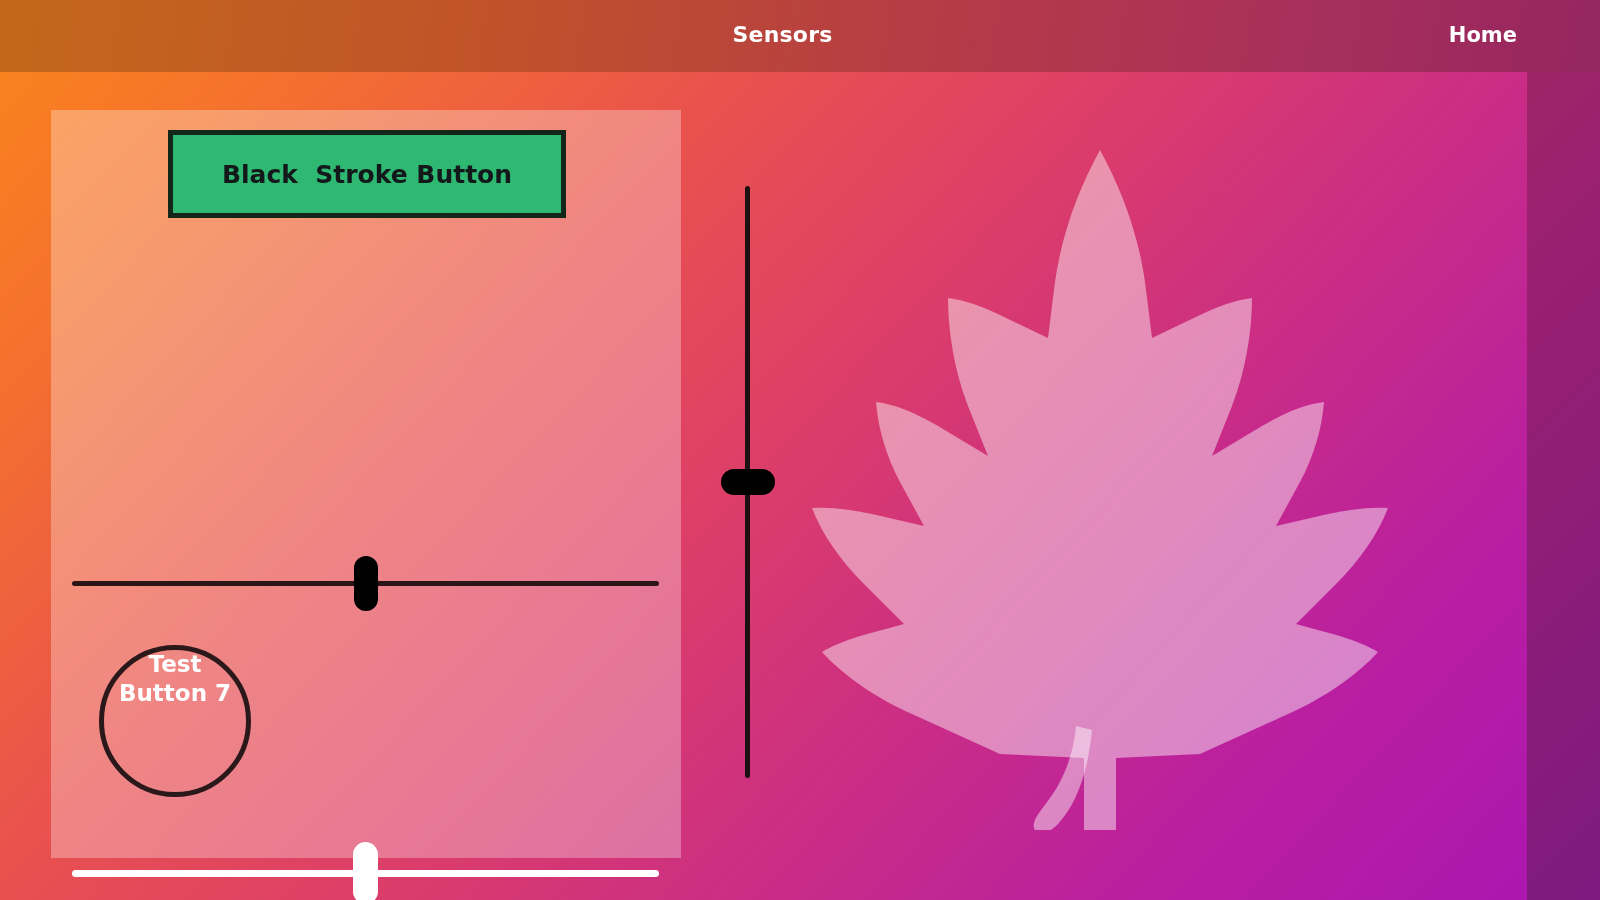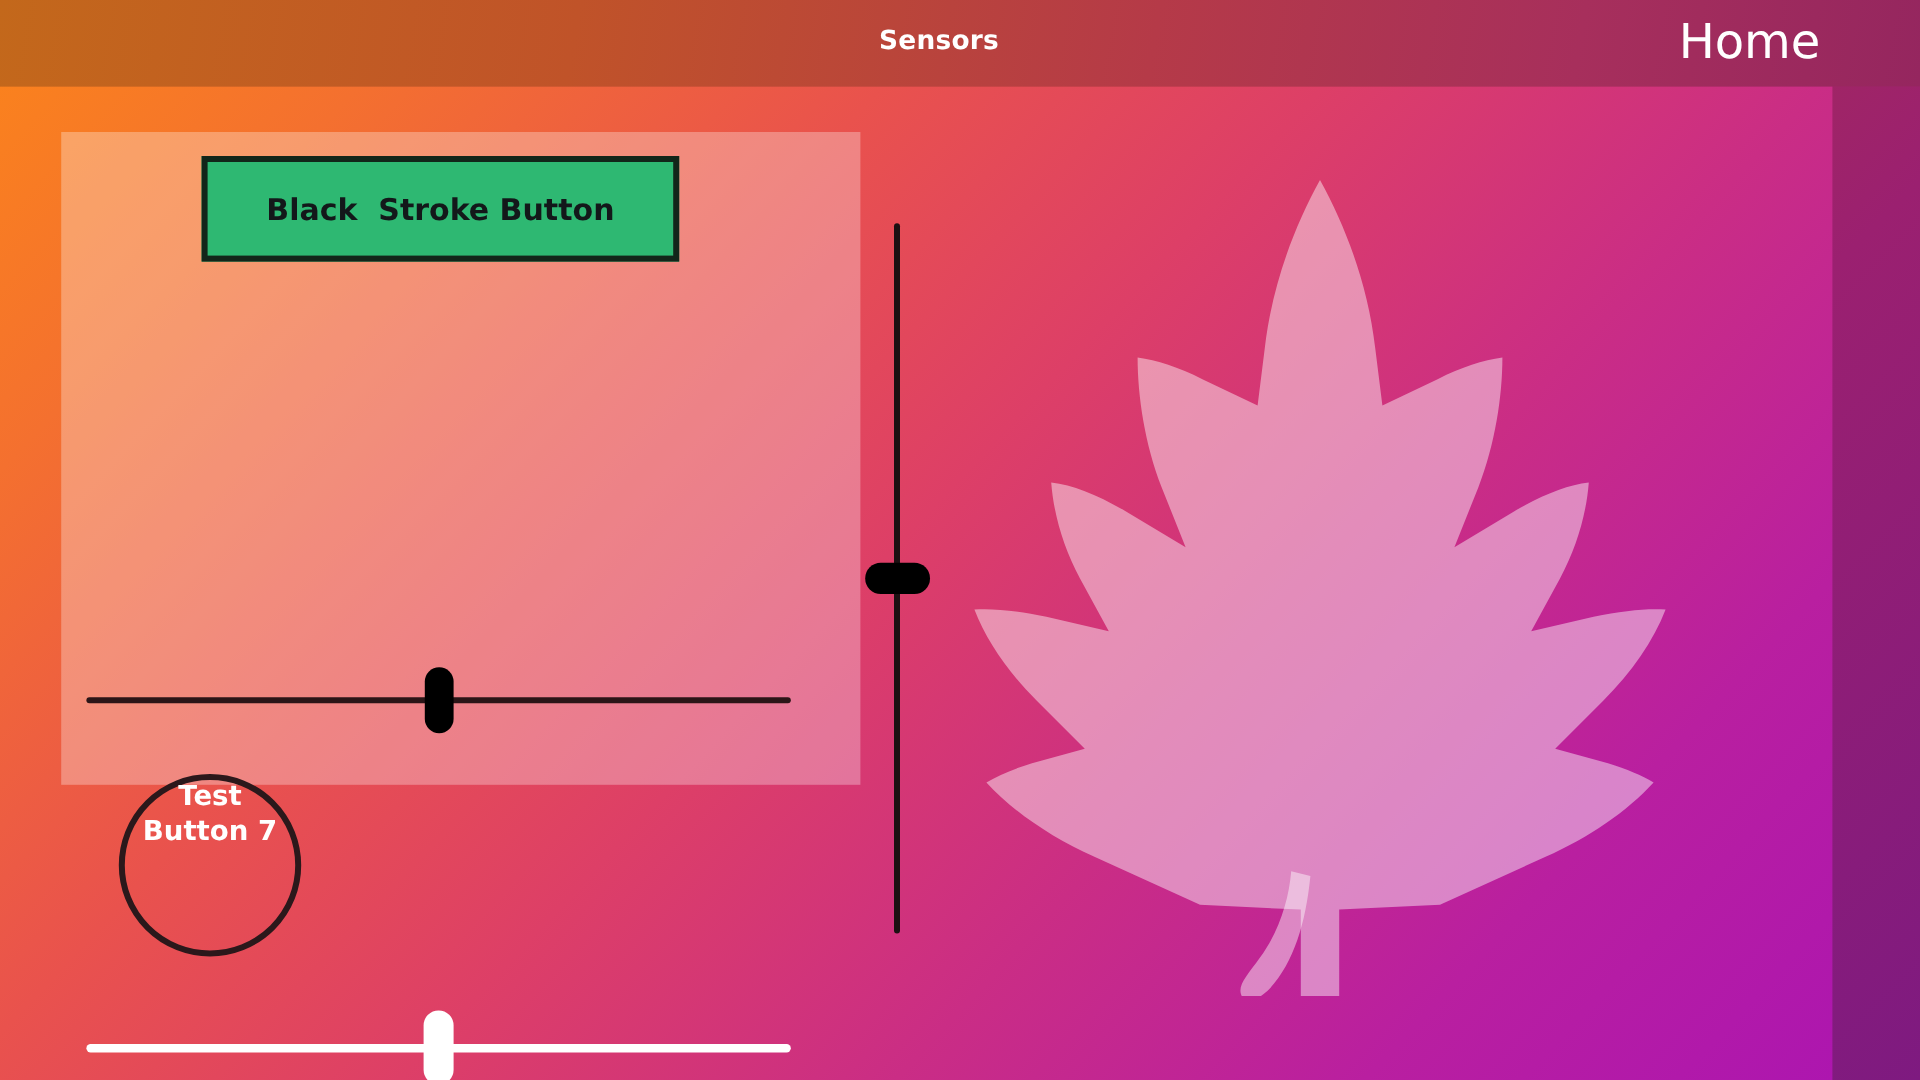--- a/index.html
+++ b/index.html
@@ -44,22 +44,22 @@
     font-weight: bold;
     letter-spacing: .2px;
   }
   #header-home {
     position: absolute;
     right: 83px;
     top: 0;
     height: 56px;
     line-height: 70px;
     color: #ffffff;
-    font-size: 40px;
-    font-weight: normal;
+    font-size: 21px;
+    font-weight: bold;
     cursor: pointer;
   }
 
   
   #body-area {
     position: absolute;
     left: 0;
     top: 72px;
     width: 1527px;
     height: 828px;
@@ -112,23 +112,22 @@
     border-radius: 13px;
     cursor: pointer;
   }
 
   
   #panel {
     position: absolute;
     left: 51px;
     top: 38px;
     width: 630px;
-    height: 544px;
+    height: 748px;
     background: rgba(255,255,255,0.30);
-    padding-left: 36px;
   }
 
   
   .btn {
     position: absolute;
     display: flex;
     align-items: center;
     justify-content: center;
     box-sizing: border-box;
     font-weight: bold;

